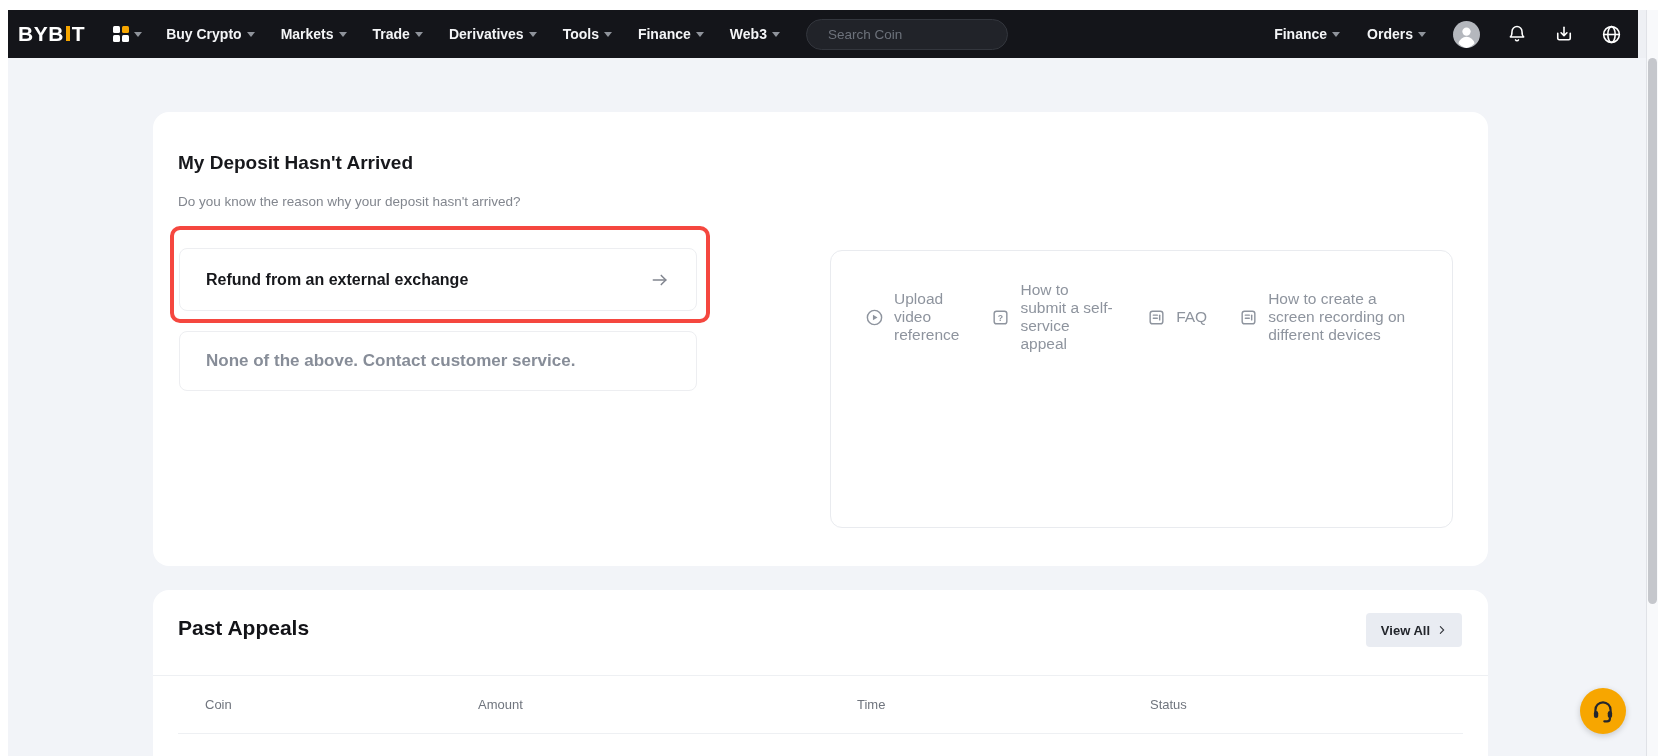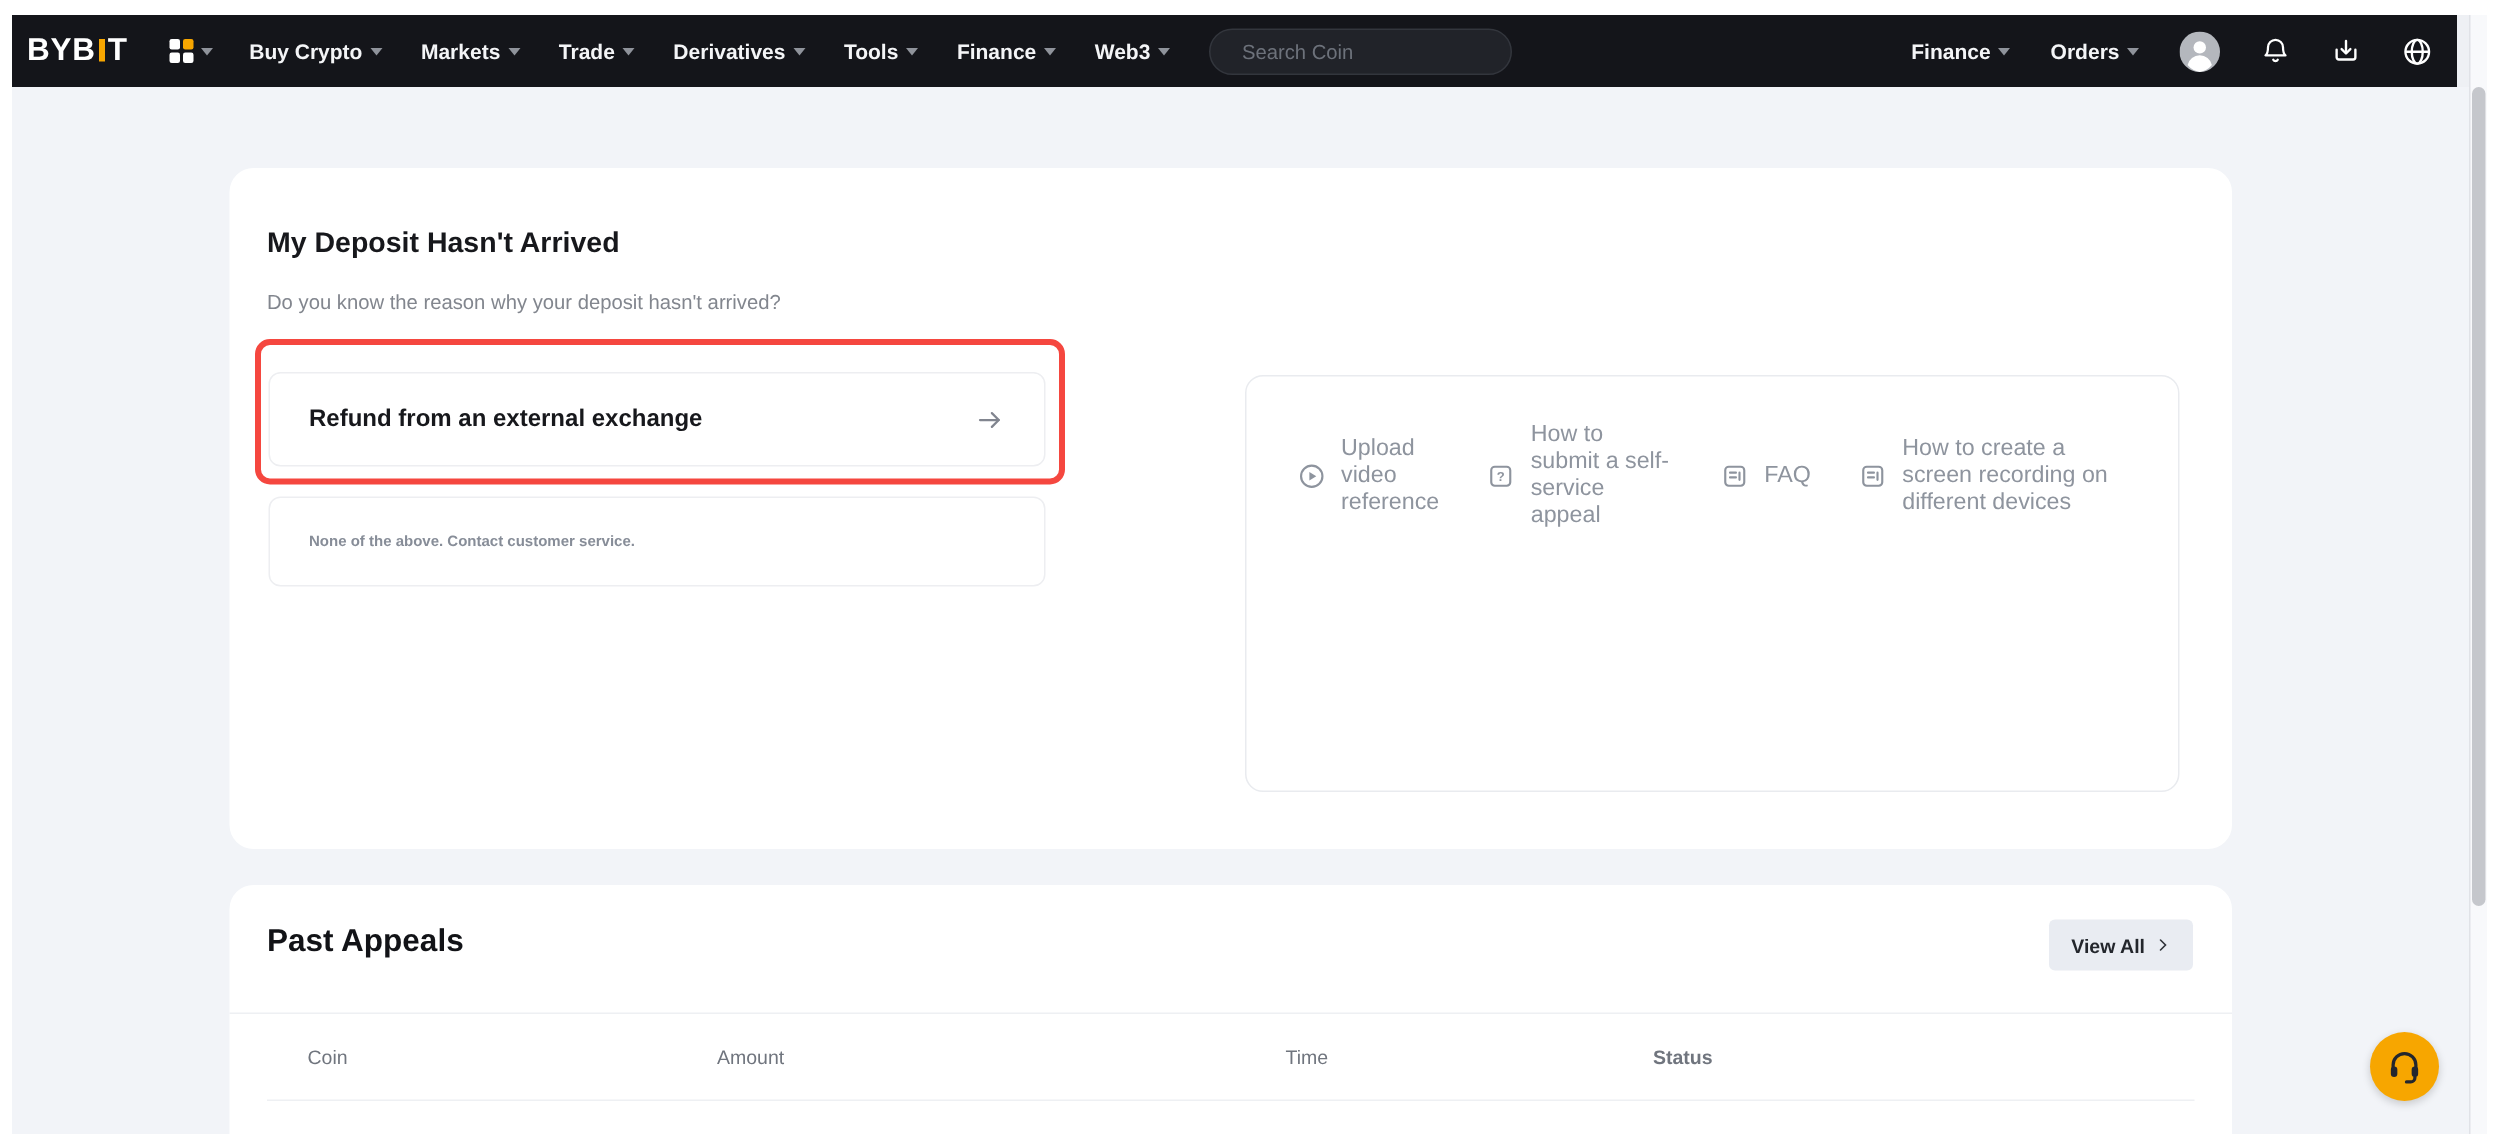--- a/index.html
+++ b/index.html
@@ -56,42 +56,42 @@
 
   .highlight-box { position:absolute; left:17px; top:114px; width:540px; height:97px;
     border:4px solid #f5473f; border-radius:10px; pointer-events:none; z-index:5; }
 
   .option { position:absolute; left:26px; width:518px; background:#fff;
     border:1px solid #edeef1; border-radius:8px; display:flex; align-items:center;
     padding:0 26px; cursor:pointer; }
   .option-1 { top:136px; height:63px; justify-content:space-between; }
   .option-1 .opt-label { font-size:16px; font-weight:700; color:#17181c; }
   .option-2 { top:219px; height:60px; }
-  .option-2 .opt-label { font-size:10px; font-weight:700; color:#878d98; }
+  .option-2 .opt-label { font-size:17px; font-weight:700; color:#878d98; }
 
   .related-panel { position:absolute; left:677px; top:138px; width:623px; height:278px;
     border:1px solid #e9ebef; border-radius:12px; background:#fff; padding:30px 34px; }
   .related-title { font-size:22px; font-weight:700; color:#121317; margin-bottom:24px; }
   .related-list { display:flex; flex-direction:row; gap:32px; }
   .related-item { display:flex; align-items:center; gap:10px; color:#8e949e;
     font-size:15.5px; cursor:pointer; }
   .related-item svg { flex:0 0 auto; }
 
   .past-title { position:absolute; left:25px; top:26px; font-size:21px; font-weight:700; color:#121317; }
   .view-all-btn { position:absolute; right:26px; top:23px; height:34px; background:#e9ecf2;
     border:none; border-radius:4px; display:flex; align-items:center; gap:7px; padding:0 15px;
     font-family:"Liberation Sans",sans-serif; font-size:13px; font-weight:700; color:#23262c; cursor:pointer; }
 
   .divider-full { position:absolute; left:0; top:85px; width:100%; height:1px; background:#eef0f3; }
   .table-header { position:absolute; left:0; top:95px; width:100%; height:40px; }
   .table-header span { position:absolute; top:12px; font-size:13px; color:#70757e; }
   .col-coin   { left:52px; }
   .col-amount { left:325px; }
   .col-time   { left:704px; }
-  .col-status { left:949px;font-weight:bold; }
+  .col-status { left:997px; }
   .divider-inner { position:absolute; left:25px; right:25px; top:143px; height:1px; background:#eef0f3; }
 
   .support-btn { position:absolute; left:1580px; top:688px; width:46px; height:46px;
     border-radius:50%; background:#f7a600; display:flex; align-items:center; justify-content:center;
     cursor:pointer; box-shadow:0 2px 6px rgba(0,0,0,.18); }
 </style>
 </head>
 <body>
 
 <div class="canvas">

